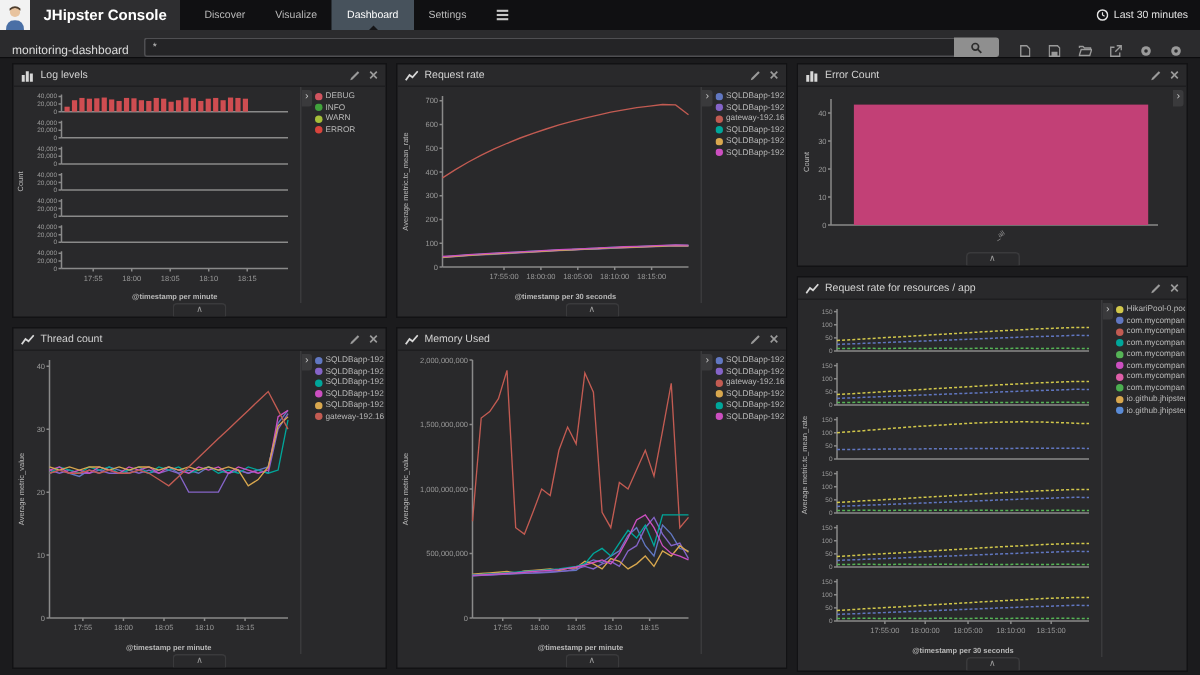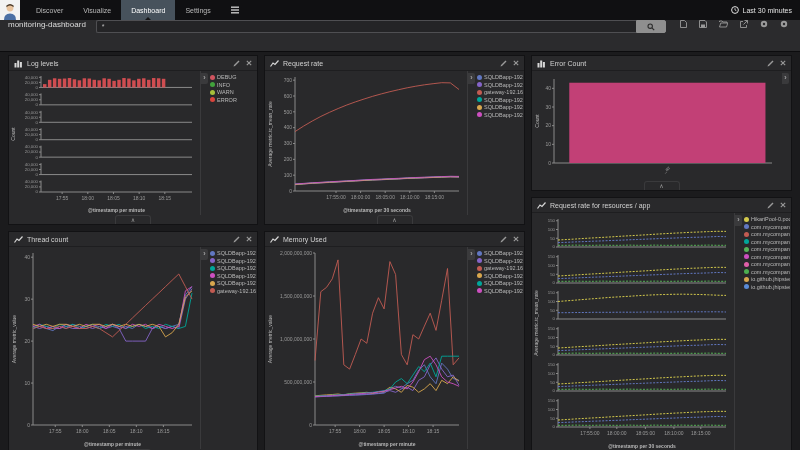--- a/index.html
+++ b/index.html
@@ -16,21 +16,21 @@
               font-size:7px; color:#b9b9b9; cursor:pointer; }
   .nav-item.active { background:#47525c; color:#fff; }
   .nav-item.active::after { content:''; position:absolute; left:50%; bottom:0;
      margin-left:-3px; border-left:3px solid transparent; border-right:3px solid transparent;
      border-bottom:3px solid #161618; }
   .nav-burger { display:flex; align-items:center; padding:0 10px; }
   .nav-right { margin-left:auto; display:flex; align-items:center; gap:4px; padding-right:8px;
                color:#e2e2e2; font-size:7px; }
 
   
-  .querybar { height:32px; background:#2b2b2d; display:flex; align-items:flex-start;
+  .querybar { height:19px; background:#2b2b2d; display:flex; align-items:flex-end;
               padding:0 8px; border-bottom:1px solid #0c0c0e; }
   .dash-name { font-size:8px; color:#dcdcdc; white-space:nowrap; }
   .query-group { flex:1; display:flex; align-items:center; margin-left:10px; }
   .query-input { flex:1; height:13px; background:#242426; border:1px solid #4f4f52;
                  border-right:none; border-radius:2px 0 0 2px; color:#bdbdbd;
                  font-size:7px; padding:0 5px; font-family:"Liberation Sans",sans-serif; }
   .search-btn { width:30px; height:13px; background:#8f8f8f; border:1px solid #8f8f8f;
                 border-radius:0 2px 2px 0; display:flex; align-items:center; justify-content:center; cursor:pointer; }
   .tool-icons { display:flex; align-items:center; gap:12px; margin-left:14px; padding-right:4px; }
   .tool-icon { color:#9a9a9a; display:flex; cursor:pointer; }
@@ -75,20 +75,21 @@
 <body>
 
 <div class="navbar">
   <div class="logo-box">
     <svg width="16" height="18" viewBox="0 0 16 18">
       <circle cx="8" cy="6" r="3.4" fill="#e8c39e"></circle>
       <path d="M4.4 5.2 Q8 1.6 11.6 5.2 L11.6 3.6 Q8 0.6 4.4 3.6 Z" fill="#4e3d2d"></path>
       <path d="M2 18 Q2 11.5 8 11.5 Q14 11.5 14 18 Z" fill="#4a6fa5"></path>
     </svg>
   </div>
+  <div class="brand">JHipster Console</div>
   <div class="nav-items">
     <div class="nav-item">Discover</div>
     <div class="nav-item">Visualize</div>
     <div class="nav-item active">Dashboard</div>
     <div class="nav-item">Settings</div>
     <div class="nav-burger">
       <svg width="8" height="8" viewBox="0 0 8 8">
         <rect x="0" y="0.5" width="8" height="1.4" fill="#c7c7c7"></rect>
         <rect x="0" y="3.3" width="8" height="1.4" fill="#c7c7c7"></rect>
         <rect x="0" y="6.1" width="8" height="1.4" fill="#c7c7c7"></rect>

